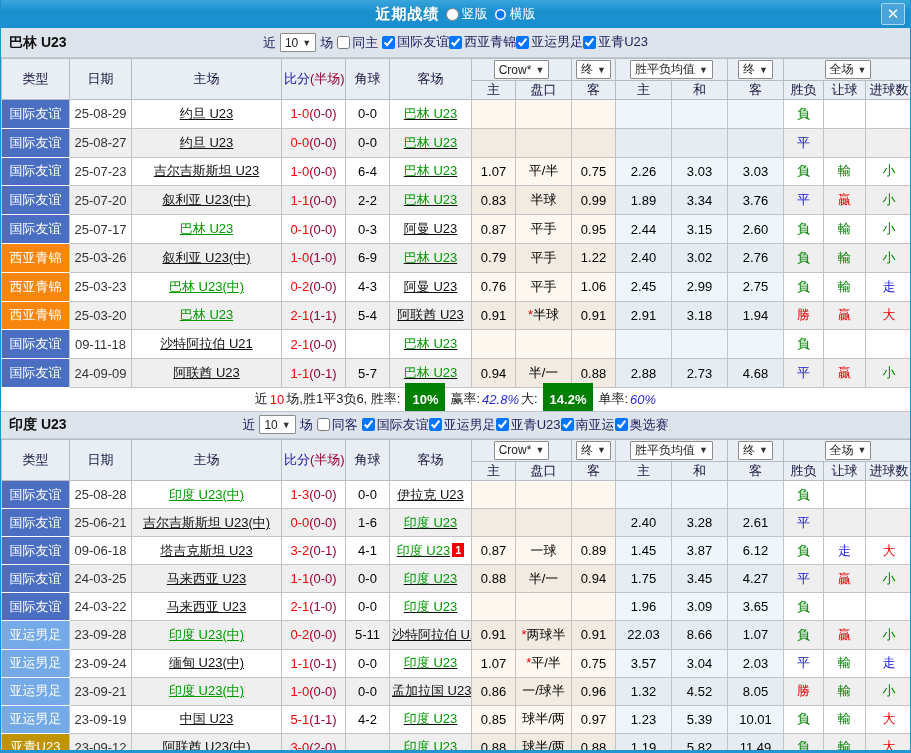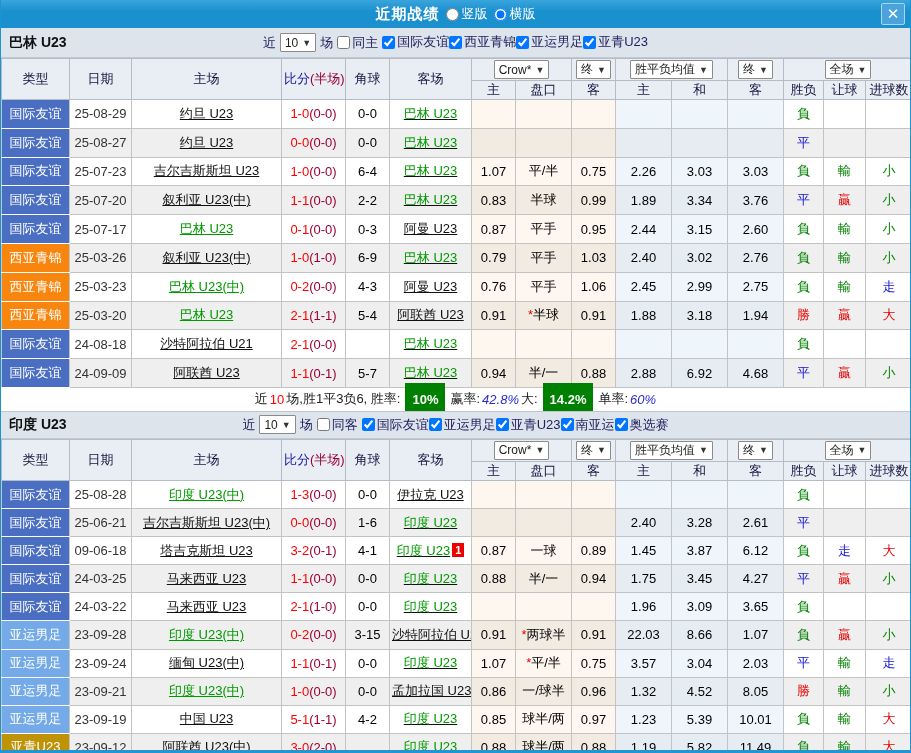--- a/index.html
+++ b/index.html
@@ -248,21 +248,21 @@
         </tr>
         <tr>
           <td class="type" style="background: rgb(248, 134, 14);">西亚青锦</td>
           <td class="date">25-03-26</td>
           <td class="team">叙利亚 U23(中)</td>
           <td class="score"><span class="ft">1-0</span><span class="ht">(1-0)</span></td>
           <td class="cor">6-9</td>
           <td class="team"><span class="green">巴林 U23</span></td>
           <td class="hcp">0.79</td>
           <td class="hcp">平手</td>
-          <td class="hcp">1.03</td>
+          <td class="hcp">1.22</td>
           <td class="eu">2.40</td>
           <td class="eu">3.02</td>
           <td class="eu">2.76</td>
           <td class="gr">負</td>
           <td class="gr">輸</td>
           <td class="gr">小</td>
         </tr>
         <tr>
           <td class="type" style="background: rgb(248, 134, 14);">西亚青锦</td>
           <td class="date">25-03-23</td>
@@ -283,30 +283,30 @@
         <tr>
           <td class="type" style="background: rgb(248, 134, 14);">西亚青锦</td>
           <td class="date">25-03-20</td>
           <td class="team green">巴林 U23</td>
           <td class="score"><span class="ft">2-1</span><span class="ht">(1-1)</span></td>
           <td class="cor">5-4</td>
           <td class="team"><span>阿联酋 U23</span></td>
           <td class="hcp">0.91</td>
           <td class="hcp"><span class="star">*</span>半球</td>
           <td class="hcp">0.91</td>
-          <td class="eu">1.88</td>
+          <td class="eu">2.91</td>
           <td class="eu">3.18</td>
           <td class="eu">1.94</td>
           <td class="red">勝</td>
           <td class="red">贏</td>
           <td class="red">大</td>
         </tr>
         <tr>
           <td class="type" style="background: rgb(74, 110, 194);">国际友谊</td>
-          <td class="date">24-08-18</td>
+          <td class="date">09-11-18</td>
           <td class="team">沙特阿拉伯 U21</td>
           <td class="score"><span class="ft">2-1</span><span class="ht">(0-0)</span></td>
           <td class="cor"></td>
           <td class="team"><span class="green">巴林 U23</span></td>
           <td class="hcp"></td>
           <td class="hcp"></td>
           <td class="hcp"></td>
           <td class="eu"></td>
           <td class="eu"></td>
           <td class="eu"></td>
@@ -318,21 +318,21 @@
           <td class="type" style="background: rgb(74, 110, 194);">国际友谊</td>
           <td class="date">24-09-09</td>
           <td class="team">阿联酋 U23</td>
           <td class="score"><span class="ft">1-1</span><span class="ht">(0-1)</span></td>
           <td class="cor">5-7</td>
           <td class="team"><span class="green">巴林 U23</span></td>
           <td class="hcp">0.94</td>
           <td class="hcp">半/一</td>
           <td class="hcp">0.88</td>
           <td class="eu">2.88</td>
-          <td class="eu">6.92</td>
+          <td class="eu">2.73</td>
           <td class="eu">4.68</td>
           <td class="blue">平</td>
           <td class="red">贏</td>
           <td class="gr">小</td>
         </tr>
       </tbody>
   </table>
 
   <div class="summary" id="summary-0">
       <span class="sk">近</span>
@@ -522,21 +522,21 @@
           <td class="eu">3.65</td>
           <td class="gr">負</td>
           <td></td>
           <td></td>
         </tr>
         <tr>
           <td class="type" style="background: rgb(116, 170, 232);">亚运男足</td>
           <td class="date">23-09-28</td>
           <td class="team green">印度 U23(中)</td>
           <td class="score"><span class="ft">0-2</span><span class="ht">(0-0)</span></td>
-          <td class="cor">3-15</td>
+          <td class="cor">5-11</td>
           <td class="team"><span>沙特阿拉伯 U23</span></td>
           <td class="hcp">0.91</td>
           <td class="hcp"><span class="star">*</span>两球半</td>
           <td class="hcp">0.91</td>
           <td class="eu">22.03</td>
           <td class="eu">8.66</td>
           <td class="eu">1.07</td>
           <td class="gr">負</td>
           <td class="red">贏</td>
           <td class="gr">小</td>

